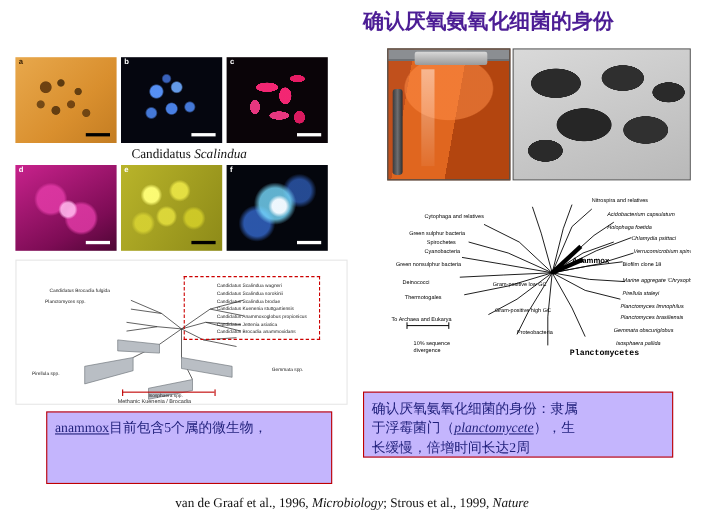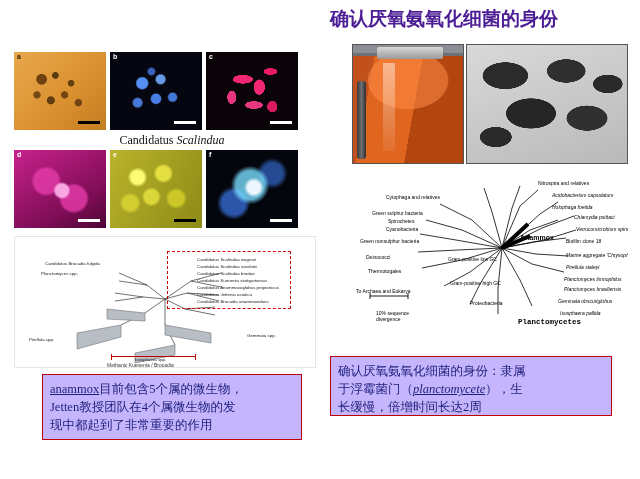--- a/index.html
+++ b/index.html
@@ -351,24 +351,26 @@
     <div class="planct-lbl">Planctomycetes</div>
     <div class="scale-lbl">
       <span>10% sequence</span><br>
       <span>divergence</span>
     </div>
   </div>
 
 
   <div class="redbox left">
     <u>anammox</u><span>目前包含5个属的微生物，</span><br>
-    <span>Jetten教授团队在4个属微生物的发</span><br>
-    <span>现中都起到了非常重要的作用</span>
+    <br>
   </div>
 
   <div class="redbox right">
     <span>确认厌氧氨氧化细菌的身份：隶属</span><br>
     <span>于浮霉菌门（</span><i><u>planctomycete</u></i><span>），生</span><br>
     <span>长缓慢，倍增时间长达2周</span>
   </div>
 
+  <div class="refs">
+    <span>van de Graaf et al., 1996, </span><i>Microbiology</i><span>; Strous et al., 1999, </span><i>Nature</i>
+  </div>
 
 </div>
 
 </body></html>

